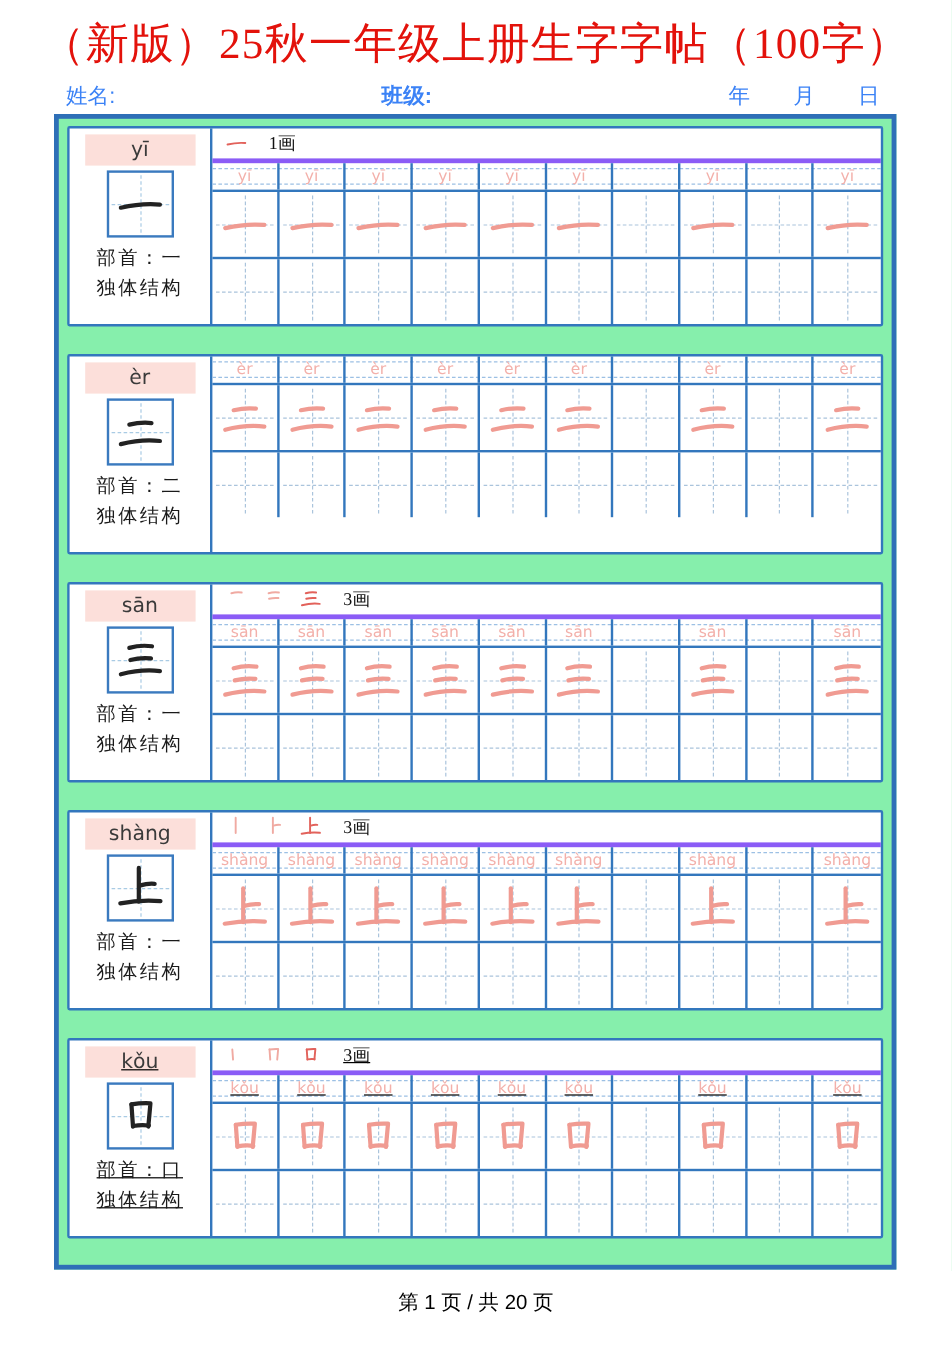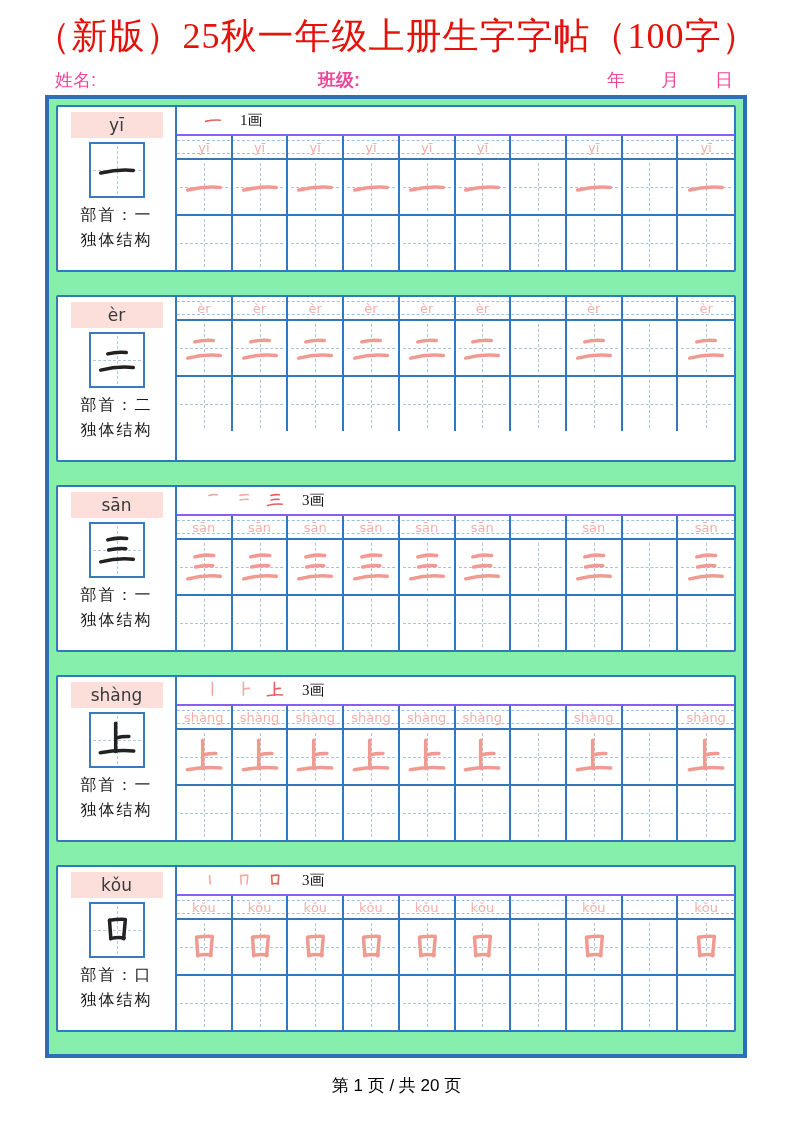--- a/index.html
+++ b/index.html
@@ -10,39 +10,39 @@
   }
   .page-title {
     position:absolute; top:12px; left:0; width:100%;
     text-align:center; font-size:36px; font-weight:normal;
     color:#e3120b; font-family:"Liberation Serif", serif; letter-spacing:1px;
     white-space:nowrap;
   }
   .header-row {
     position:absolute; top:64px; left:45px; width:702px; height:28px;
     display:flex; align-items:flex-end;
-    color:#ec4899; font-size:18px;
+    color:#3b82f6; font-size:18px;
   }
   .h-name   { margin-left:10px; }
   .h-class  { margin-left:222px;font-weight:bold; }
   .h-year   { margin-left:auto; }
   .h-month  { margin-left:36px; }
   .h-day    { margin-left:36px; margin-right:14px; }
 
   .page-frame {
     position:absolute; top:95px; left:45px; width:702px; height:963px;
     border:4px solid #2e6fb7; background:#86efac;
   }
   .sections { padding:6px 7px 0 7px; }
 
   .char-section {
     height:167px; border:2px solid #3377bd; border-radius:2px;
     display:flex; margin-bottom:23px; background:#fff;
   }
-  .char-section:last-child { margin-bottom:0; }
+  .char-section:last-child { margin-bottom:0;text-decoration:underline; }
 
   .left-panel {
     width:119px; flex:0 0 119px; border-right:2px solid #3377bd;
     text-align:center;
   }
   .pinyin-label {
     width:92px; height:26px; line-height:26px; margin:5px auto 0;
     background:#fcdfda; color:#3a3a3a; font-size:17px;
     font-family:"DejaVu Sans", sans-serif;
   }
@@ -63,22 +63,22 @@
     margin-top:7px; font-size:16px; color:#1a1a1a; letter-spacing:2px;
     font-family:"Liberation Serif", serif; white-space:nowrap;
   }
   .structure {
     margin-top:4px; font-size:16px; color:#1a1a1a; letter-spacing:2px;
     font-family:"Liberation Serif", serif; white-space:nowrap;
   }
 
   .right-panel { flex:1; display:flex; flex-direction:column; min-width:0; }
   .stroke-row {
-    height:29px; border-bottom:2px solid #8b5cf6;
-    display:flex; align-items:center; padding-left:26px;
+    height:29px; border-bottom:4px solid #8b5cf6;
+    display:flex; align-items:center; padding-left:10px;
   }
   .stroke-glyph { width:22px; height:22px; margin-right:9px; display:inline-flex; }
   .stroke-count {
     font-size:15px; color:#111; margin-left:6px;
     font-family:"Liberation Serif", serif;
   }
 
   .pinyin-row {
     height:24px; border-bottom:2px solid #3377bd;
     display:grid; grid-template-columns:repeat(10,1fr); position:relative;

